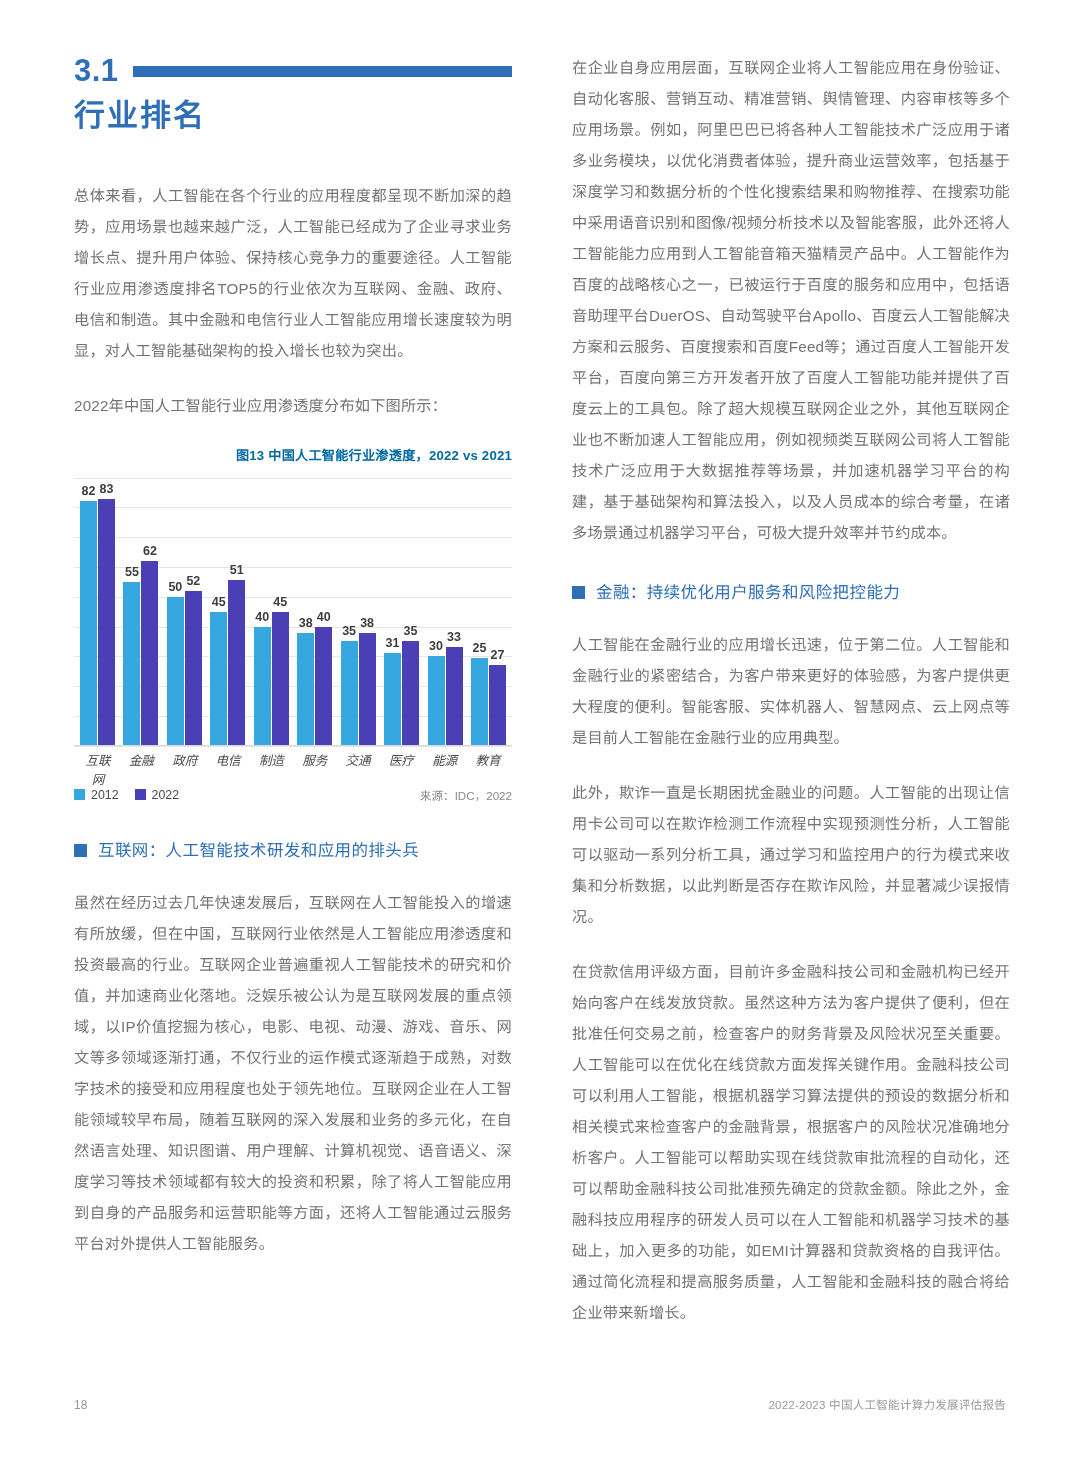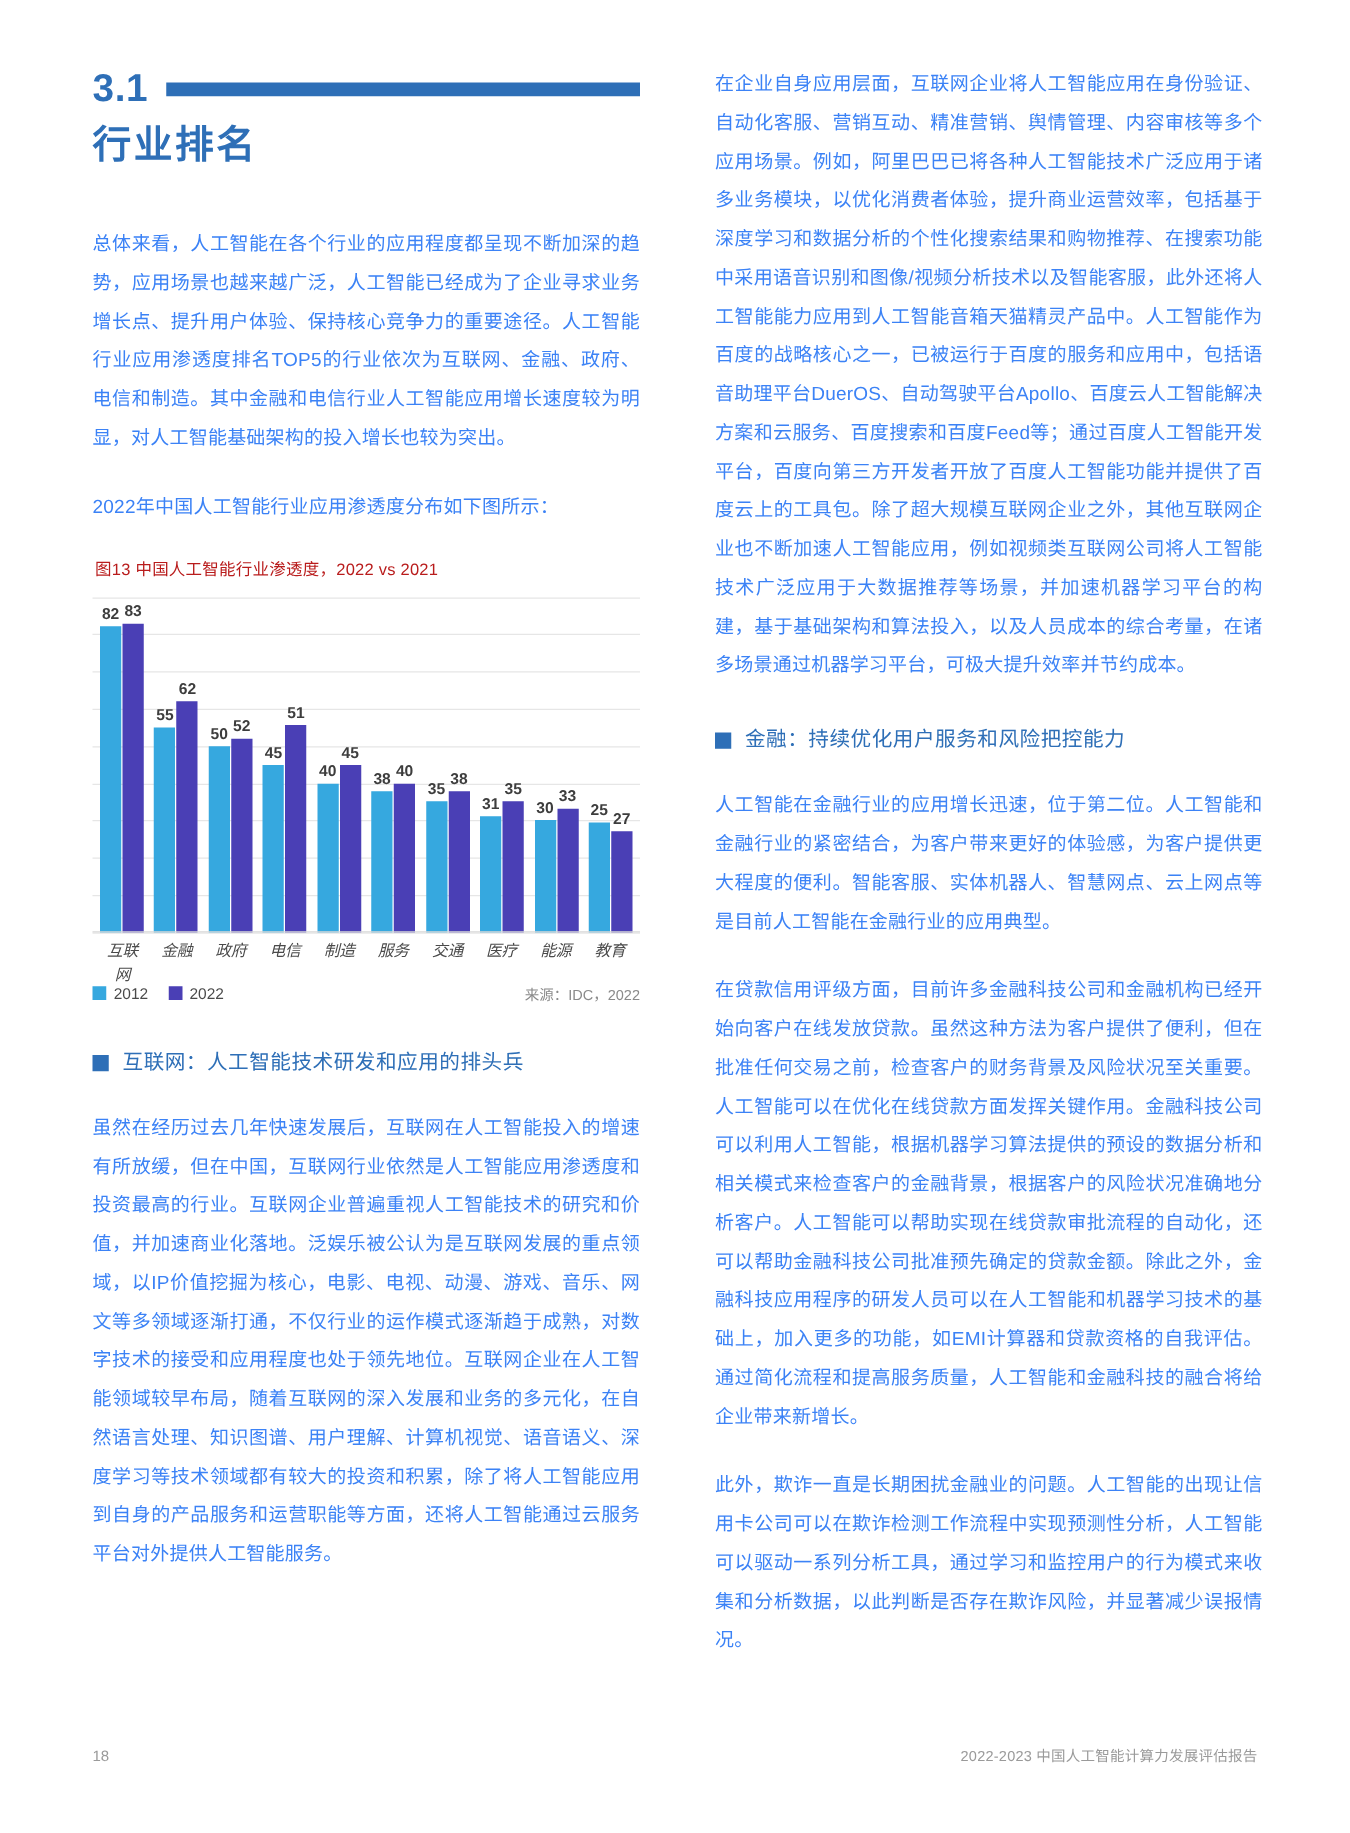--- a/index.html
+++ b/index.html
@@ -41,21 +41,21 @@
   }
   .sec-title{
     font-size:31px;font-weight:bold;color:#2E6FB7;
     margin-top:10px;letter-spacing:2px;line-height:1.15;
   }
 
   
   p.body{
     font-size:15.2px;
     line-height:31px;
-    color:#3b82f6;
+    color:#737373;
     margin:0 0 24px 0;
     text-align:justify;
     text-justify:inter-character;
     letter-spacing:.2px;
   }
   .col.left p.body:first-of-type{margin-top:46px;}
   .tight{margin-bottom:18px;}
 
   
   .sub-head{
@@ -67,22 +67,22 @@
     display:block;
   }
   .sub-head .txt{
     font-size:16.5px;font-weight:normal;color:#2E6FB7;
     letter-spacing:.4px;line-height:1.3;
   }
 
   
   .fig{margin:6px 0 0 0;}
   .fig-title{
-    font-size:13.2px;font-weight:normal;color:#b91c1c;
-    margin:0 0 14px 2px;letter-spacing:.2px;
+    font-size:13.2px;font-weight:bold;color:#0369a1;
+    margin:0 0 14px 2px;letter-spacing:.2px;text-align:right;
   }
   .chart-wrap{
     position:relative;
     width:438px;
     height:300px;
   }
   .plot{
     position:absolute;left:0;right:0;top:0;
     height:268px;
   }
@@ -339,22 +339,22 @@
     <div class="col right">
 
       <p class="body">在企业自身应用层面，互联网企业将人工智能应用在身份验证、自动化客服、营销互动、精准营销、舆情管理、内容审核等多个应用场景。例如，阿里巴巴已将各种人工智能技术广泛应用于诸多业务模块，以优化消费者体验，提升商业运营效率，包括基于深度学习和数据分析的个性化搜索结果和购物推荐、在搜索功能中采用语音识别和图像/视频分析技术以及智能客服，此外还将人工智能能力应用到人工智能音箱天猫精灵产品中。人工智能作为百度的战略核心之一，已被运行于百度的服务和应用中，包括语音助理平台DuerOS、自动驾驶平台Apollo、百度云人工智能解决方案和云服务、百度搜索和百度Feed等；通过百度人工智能开发平台，百度向第三方开发者开放了百度人工智能功能并提供了百度云上的工具包。除了超大规模互联网企业之外，其他互联网企业也不断加速人工智能应用，例如视频类互联网公司将人工智能技术广泛应用于大数据推荐等场景，并加速机器学习平台的构建，基于基础架构和算法投入，以及人员成本的综合考量，在诸多场景通过机器学习平台，可极大提升效率并节约成本。</p>
 
       <div class="sub-head">
         <span class="bullet"></span>
         <span class="txt">金融：持续优化用户服务和风险把控能力</span>
       </div>
 
       <p class="body">人工智能在金融行业的应用增长迅速，位于第二位。人工智能和金融行业的紧密结合，为客户带来更好的体验感，为客户提供更大程度的便利。智能客服、实体机器人、智慧网点、云上网点等是目前人工智能在金融行业的应用典型。</p>
+      <p class="body">此外，欺诈一直是长期困扰金融业的问题。人工智能的出现让信用卡公司可以在欺诈检测工作流程中实现预测性分析，人工智能可以驱动一系列分析工具，通过学习和监控用户的行为模式来收集和分析数据，以此判断是否存在欺诈风险，并显著减少误报情况。</p>
       <p class="body">在贷款信用评级方面，目前许多金融科技公司和金融机构已经开始向客户在线发放贷款。虽然这种方法为客户提供了便利，但在批准任何交易之前，检查客户的财务背景及风险状况至关重要。人工智能可以在优化在线贷款方面发挥关键作用。金融科技公司可以利用人工智能，根据机器学习算法提供的预设的数据分析和相关模式来检查客户的金融背景，根据客户的风险状况准确地分析客户。人工智能可以帮助实现在线贷款审批流程的自动化，还可以帮助金融科技公司批准预先确定的贷款金额。除此之外，金融科技应用程序的研发人员可以在人工智能和机器学习技术的基础上，加入更多的功能，如EMI计算器和贷款资格的自我评估。通过简化流程和提高服务质量，人工智能和金融科技的融合将给企业带来新增长。</p>
-      <p class="body">此外，欺诈一直是长期困扰金融业的问题。人工智能的出现让信用卡公司可以在欺诈检测工作流程中实现预测性分析，人工智能可以驱动一系列分析工具，通过学习和监控用户的行为模式来收集和分析数据，以此判断是否存在欺诈风险，并显著减少误报情况。</p>
 
     </div>
 
   </div>
 
   <div class="footer">
     <div class="pg">18</div>
     <div class="rpt">2022-2023 中国人工智能计算力发展评估报告</div>
   </div>
 

